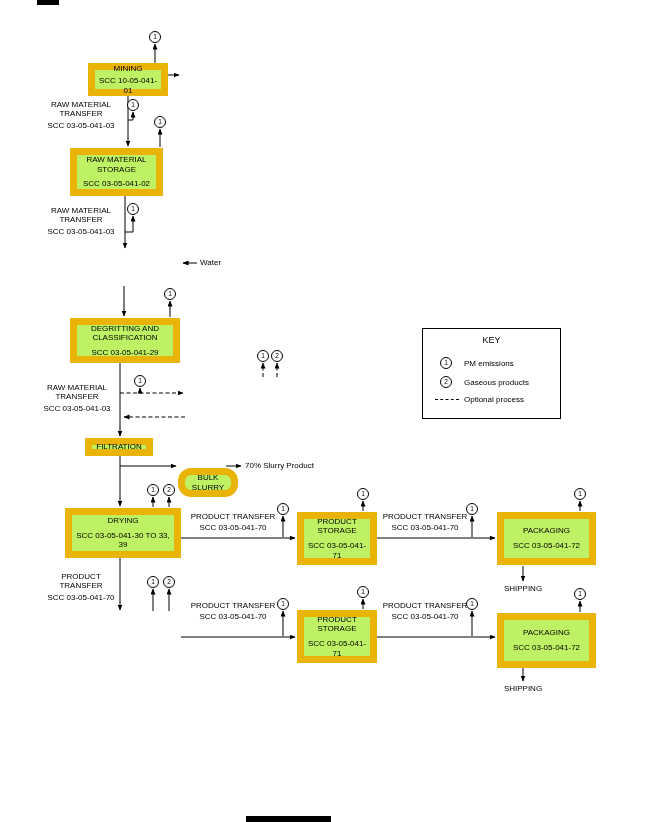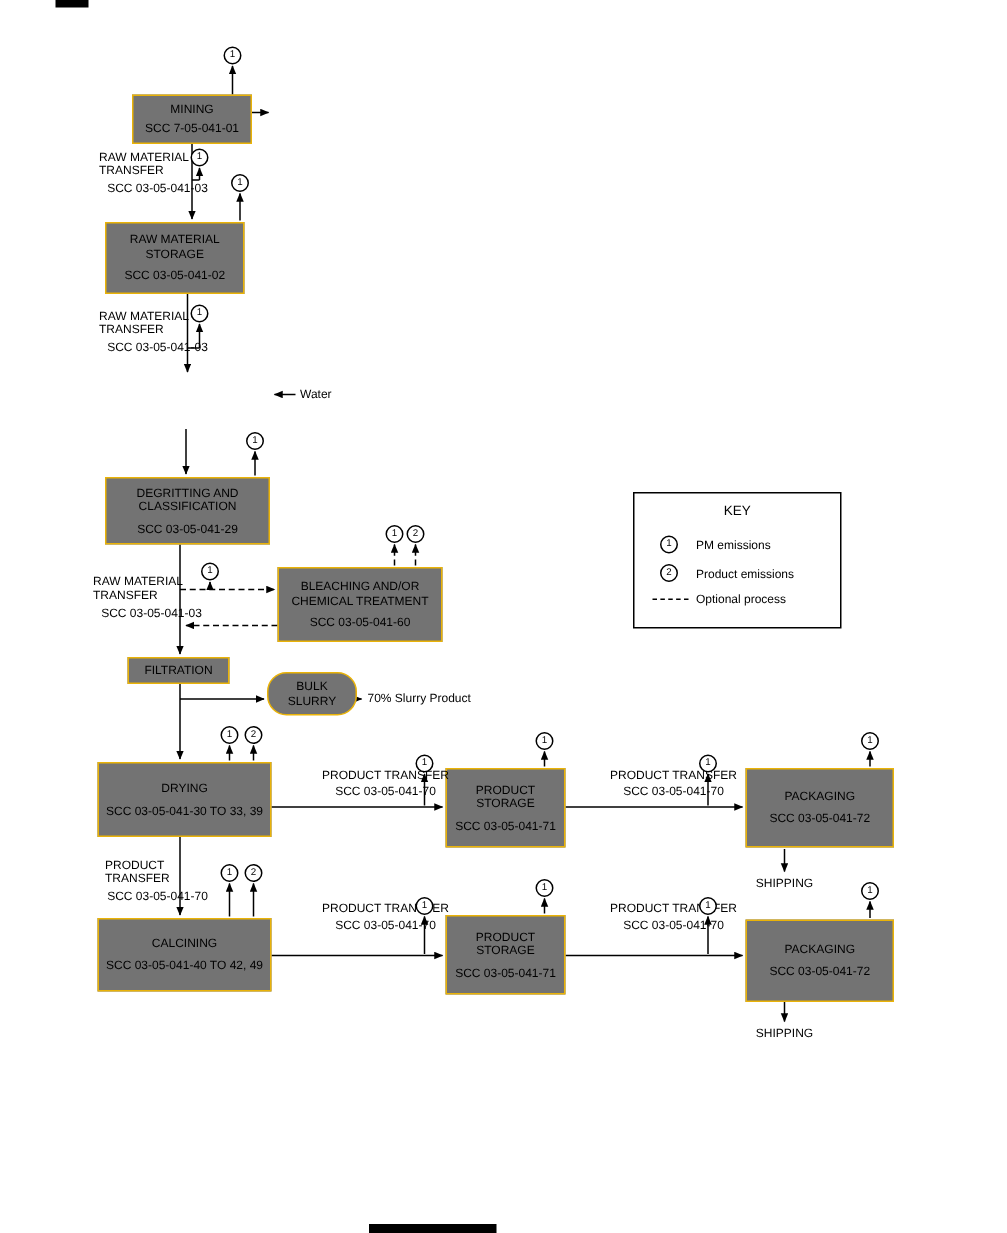--- a/index.html
+++ b/index.html
@@ -3,28 +3,28 @@
 <meta charset="utf-8">
 <style>
   * { margin:0; padding:0; box-sizing:border-box; }
   html,body { background:#fff; }
   body { width:671px; height:822px; font-family:"Liberation Sans", sans-serif; color:#000; }
   .canvas { position:relative; width:671px; height:822px; background:#fff; overflow:hidden; }
   svg.wires { position:absolute; left:0; top:0; width:671px; height:822px; }
   svg.wires line { stroke:#000; stroke-width:1; }
   svg.wires line.dashed { stroke-dasharray:4 2.5; }
 
-  .box { position:absolute; border:1px solid #eab308; background:#737373;
+  .box { position:absolute; border:7px solid #eab308; background:#bef264;
          display:flex; flex-direction:column; align-items:center; justify-content:center;
          text-align:center; font-size:8px; line-height:1.2; padding:2px; }
   .box .bscc { margin-top:5px; }
   .tight .bscc { margin-top:3px; }
 
   .flabel { position:absolute; display:flex; flex-direction:column; align-items:center;
-            text-align:left; font-size:8px; line-height:1.18;margin-left:24px; }
+            text-align:center; font-size:8px; line-height:1.18; }
   .flabel .fs { white-space:nowrap; margin-top:2px; }
 
   .plain { position:absolute; font-size:8px; white-space:nowrap; }
   .centered { text-align:center; }
 
   .circ { position:absolute; width:12px; height:12px; border:1px solid #000; border-radius:50%;
           background:#fff; font-size:6.5px; line-height:9px; text-align:center; z-index:3; }
 
   .keybox { position:absolute; border:1px solid #000; background:#fff; padding-top:6px; }
   .keybox .ktitle { text-align:center; font-size:9px; margin-bottom:12px; }
@@ -94,66 +94,58 @@
     <line x1="283" y1="636" x2="283" y2="611" marker-end="url(#ah)"></line>
     <line x1="363" y1="609" x2="363" y2="599" marker-end="url(#ah)"></line>
     <line x1="377" y1="637" x2="495" y2="637" marker-end="url(#ah)"></line>
     <line x1="472" y1="636" x2="472" y2="611" marker-end="url(#ah)"></line>
     <line x1="580" y1="612" x2="580" y2="601" marker-end="url(#ah)"></line>
     <line x1="523" y1="668" x2="523" y2="681" marker-end="url(#ah)"></line>
   </svg>
 
   <div class="box tight" style="left:88px; top:63px; width:80px; height:33px;">
     <div class="btitle">MINING</div>
-    <div class="bscc">SCC 7-05-041-01</div>
+    <div class="bscc">SCC 10-05-041-01</div>
   </div>
 
   <div class="box" style="left:70px; top:148px; width:93px; height:48px;">
     <div class="btitle" style="max-width:80px;">RAW MATERIAL STORAGE</div>
     <div class="bscc">SCC 03-05-041-02</div>
   </div>
 
 
   <div class="box" style="left:70px; top:318px; width:110px; height:45px;">
     <div class="btitle" style="max-width:90px;">DEGRITTING AND CLASSIFICATION</div>
     <div class="bscc">SCC 03-05-041-29</div>
   </div>
 
-  <div class="box" style="left:185px; top:378px; width:110px; height:50px;">
-    <div class="btitle" style="max-width:95px;">BLEACHING AND/OR CHEMICAL TREATMENT</div>
-    <div class="bscc">SCC 03-05-041-60</div>
-  </div>
 
   <div class="box" style="left:85px; top:438px; width:68px; height:18px;">
     <div class="btitle">FILTRATION</div>
   </div>
 
-  <div class="box" style="left:178px; top:448px; width:60px; height:29px;border-radius:13px;">
+  <div class="box" style="left:178px; top:468px; width:60px; height:29px;border-radius:13px;">
     <div class="btitle">BULK SLURRY</div>
   </div>
 
   <div class="box" style="left:65px; top:508px; width:116px; height:50px;">
     <div class="btitle">DRYING</div>
     <div class="bscc">SCC 03-05-041-30 TO 33, 39</div>
   </div>
 
   <div class="box" style="left:297px; top:512px; width:80px; height:53px;">
     <div class="btitle" style="max-width:60px;">PRODUCT STORAGE</div>
     <div class="bscc">SCC 03-05-041-71</div>
   </div>
 
   <div class="box" style="left:497px; top:512px; width:99px; height:53px;">
     <div class="btitle">PACKAGING</div>
     <div class="bscc">SCC 03-05-041-72</div>
   </div>
 
-  <div class="box" style="left:65px; top:612px; width:116px; height:49px;">
-    <div class="btitle">CALCINING</div>
-    <div class="bscc">SCC 03-05-041-40 TO 42, 49</div>
-  </div>
 
   <div class="box" style="left:297px; top:610px; width:80px; height:53px;">
     <div class="btitle" style="max-width:60px;">PRODUCT STORAGE</div>
     <div class="bscc">SCC 03-05-041-71</div>
   </div>
 
   <div class="box" style="left:497px; top:613px; width:99px; height:55px;">
     <div class="btitle">PACKAGING</div>
     <div class="bscc">SCC 03-05-041-72</div>
   </div>
@@ -229,21 +221,21 @@
     <div class="krow">
       <span class="kicon">
           <span class="kcirc">1</span>
         </span>
       <span>PM emissions</span>
     </div>
     <div class="krow">
       <span class="kicon">
           <span class="kcirc">2</span>
         </span>
-      <span>Product emissions</span>
+      <span>Gaseous products</span>
     </div>
     <div class="krow">
       <span class="kicon">
           <span class="kdash"></span>
         </span>
       <span>Optional process</span>
     </div>
   </div>
 
   <div class="caption">

